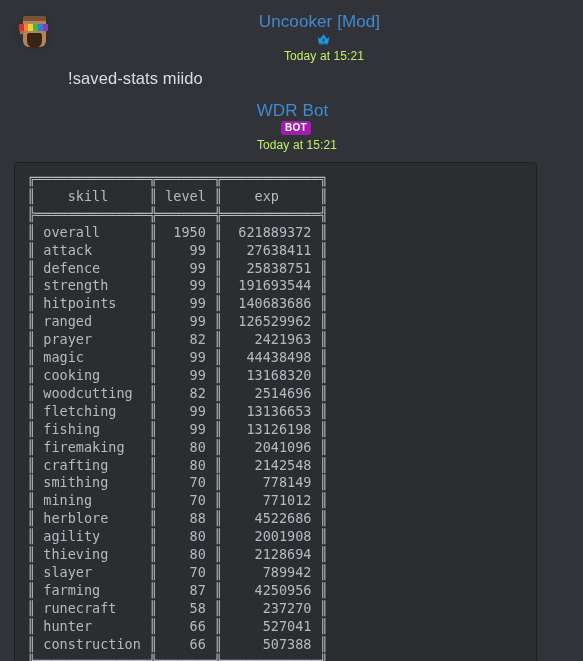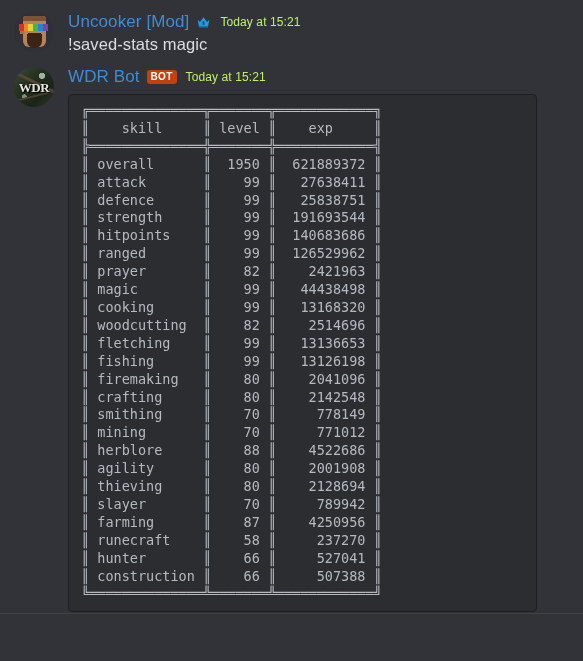--- a/index.html
+++ b/index.html
@@ -124,35 +124,36 @@
   }
 
   
   .body { flex: 1 1 auto; min-width: 0; }
 
   .header-line {
     display: flex;
     align-items: center;
     line-height: 20px;
     margin-bottom: 1px;
+    flex-direction: column;
   }
   .username {
     color: #3f8bd4;
     font-size: 17px;
     font-weight: 500;
     letter-spacing: 0.1px;
   }
   .crown-icon {
     margin-left: 7px;
     display: inline-flex;
     align-items: center;
   }
   .bot-tag {
     margin-left: 7px;
-    background: #c2410c;
+    background: #a21caf;
     color: #ffffff;
     font-size: 10px;
     font-weight: bold;
     letter-spacing: 0.3px;
     padding: 1px 4px 2px 4px;
     border-radius: 3px;
     line-height: 11px;
   }
   .timestamp {
     margin-left: 9px;
@@ -215,30 +216,25 @@
         <span class="username">Uncooker [Mod]</span>
         <span class="crown-icon">
           <svg width="15" height="14" viewBox="0 0 24 24" aria-hidden="true">
             <path d="M2 8 L6 12 L12 4 L18 12 L22 8 L20 19 L4 19 Z" fill="#1f9ae0"></path>
             <path d="M4 19 L20 19 L19.6 21.5 L4.4 21.5 Z" fill="#1677b0"></path>
             <rect x="10.3" y="10.5" width="3.4" height="6" rx="0.6" fill="#0d4e78"></rect>
           </svg>
         </span>
         <span class="timestamp">Today at 15:21</span>
       </div>
-      <div class="content">!saved-stats magic</div>
+      <div class="content">!saved-stats miido</div>
     </div>
   </div>
 
   <div class="message second">
-    <div class="avatar av-wdr">
-      <div class="branch"></div>
-      <div class="branch2"></div>
-      <div class="wdr-text">WDR</div>
-    </div>
     <div class="body">
       <div class="header-line">
         <span class="username">WDR Bot</span>
         <span class="bot-tag">BOT</span>
         <span class="timestamp">Today at 15:21</span>
       </div>
       <div class="codeblock">
         <pre id="stats-pre">╔══════════════╦═══════╦════════════╗
 ║    skill     ║ level ║    exp     ║
 ╠══════════════╬═══════╬════════════╣

